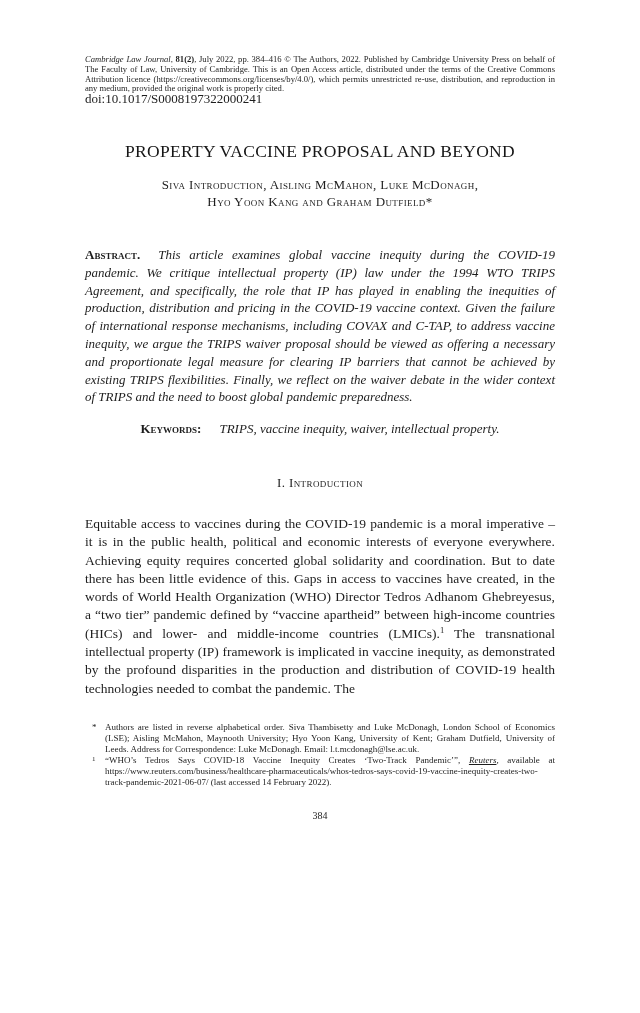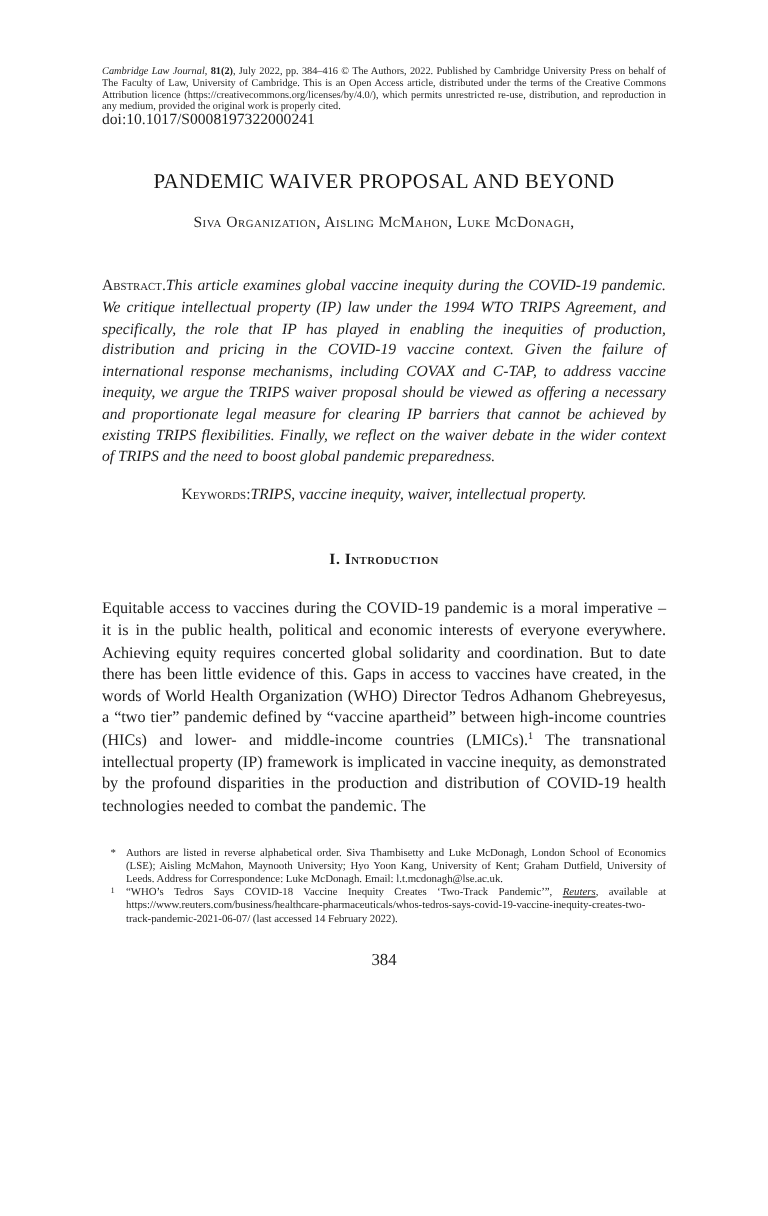--- a/index.html
+++ b/index.html
@@ -52,39 +52,39 @@
   .abstract {
     margin-top: 36px;
     font-size: 13px;
     line-height: 17.8px;
     text-align: justify;
     font-style: italic;
   }
   .sc-label {
     font-style: normal;
     font-variant: small-caps;
-    margin-right: 0;
+    margin-right: 18px;
+    font-weight: bold;
   }
 
   .keywords {
     margin-top: 14px;
     font-size: 13px;
     line-height: 17.8px;
     font-style: italic;
     text-align: center;
   }
 
   
   .section-heading {
     margin-top: 37px;
     text-align: center;
     font-variant: small-caps;
     font-size: 13px;
     letter-spacing: 0.4px;
-    font-weight: bold;
   }
 
   
   .body-par {
     margin-top: 24px;
     font-size: 13.5px;
     line-height: 18.3px;
     text-align: justify;
   }
   sup.fn-ref {
@@ -102,39 +102,40 @@
     overflow-wrap: break-word;
   }
   .footnote { position: relative; padding-left: 20px; }
   .fn-marker { position: absolute; left: 7px; top: 0; }
   .fn-marker.sup { font-size: 7px; top: -1px; }
   .footnote .it { font-style: italic; text-decoration: underline; }
 
   .page-number {
     margin-top: 22px;
     text-align: center;
-    font-size: 14px;
+    font-size: 10px;
   }
 </style>
 </head>
 <body>
 
 <div class="page">
 
   <div class="col imprint">
     <span class="it">Cambridge Law Journal</span><span>, </span><span class="b">81(2)</span><span>, July 2022, pp. 384–416 © The Authors, 2022. Published by Cambridge University Press on behalf of The Faculty of Law, University of Cambridge. This is an Open Access article, distributed under the terms of the Creative Commons Attribution licence (https://creativecommons.org/licenses/by/4.0/), which permits unrestricted re-use, distribution, and reproduction in any medium, provided the original work is properly cited.</span>
     <div class="doi-line">doi:10.1017/S0008197322000241</div>
   </div>
 
   <div class="col title">
-    <div>PANDEMIC WAIVER PROPOSAL AND BEYOND</div>
+    <div>PROPERTY VACCINE PROPOSAL AND BEYOND</div>
   </div>
 
   <div class="col authors">
-    <div>Siva Organization, Aisling McMahon, Luke McDonagh,</div>
+    <div>Siva Introduction, Aisling McMahon, Luke McDonagh,</div>
+    <div>Hyo Yoon Kang and Graham Dutfield*</div>
   </div>
 
   <div class="col abstract">
     <span class="sc-label">Abstract.</span><span>This article examines global vaccine inequity during the COVID-19 pandemic. We critique intellectual property (IP) law under the 1994 WTO TRIPS Agreement, and specifically, the role that IP has played in enabling the inequities of production, distribution and pricing in the COVID-19 vaccine context. Given the failure of international response mechanisms, including COVAX and C-TAP, to address vaccine inequity, we argue the TRIPS waiver proposal should be viewed as offering a necessary and proportionate legal measure for clearing IP barriers that cannot be achieved by existing TRIPS flexibilities. Finally, we reflect on the waiver debate in the wider context of TRIPS and the need to boost global pandemic preparedness.</span>
   </div>
 
   <div class="col keywords">
     <span class="sc-label">Keywords:</span><span>TRIPS, vaccine inequity, waiver, intellectual property.</span>
   </div>
 

